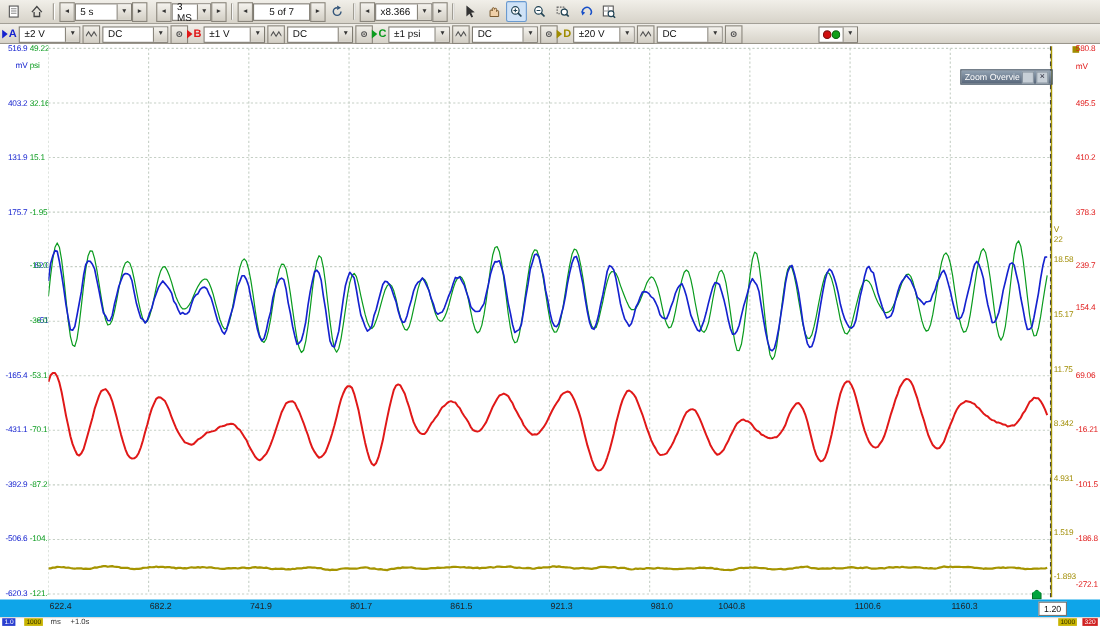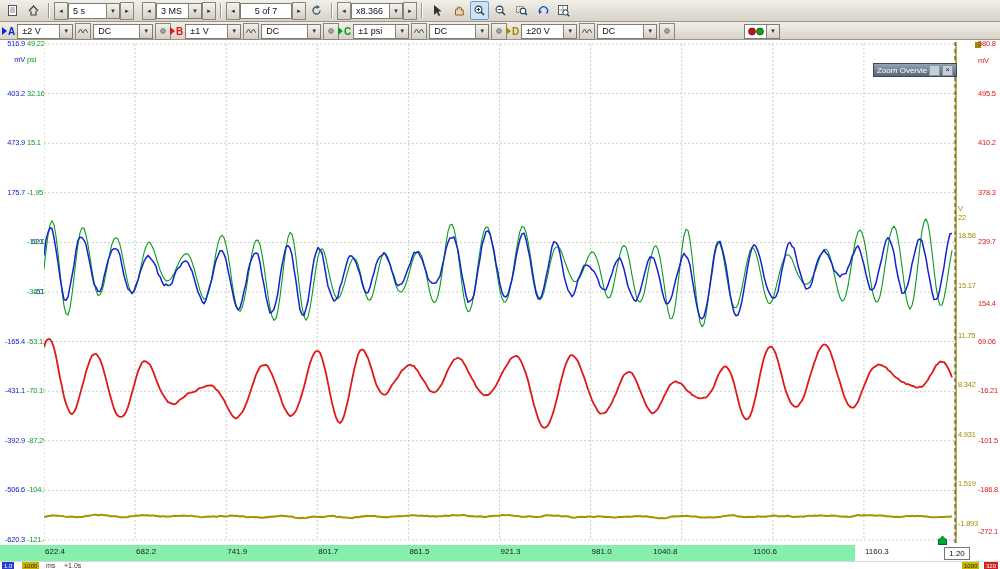--- a/index.html
+++ b/index.html
@@ -48,21 +48,21 @@
 
   
   #zoom-overview{position:absolute;left:873px;top:63px;width:84px;height:14px;box-sizing:border-box;
      background:linear-gradient(#93a3b3,#57667a);border:1px solid #3a4a5a;color:#fff;
      display:flex;align-items:center;font-size:8px;padding:0 3px;}
   #zoom-overview .ttl{flex:1;white-space:nowrap;overflow:hidden;}
   #zoom-overview .winbtn{width:9px;height:9px;flex:none;margin-left:2px;display:flex;align-items:center;
      justify-content:center;background:#c7cfd7;color:#223;font-size:8px;line-height:8px;border:1px solid #8a96a2;}
 
   
-  #xaxis{position:absolute;left:0;top:545px;width:855px;height:16px;background:#86efac;}
+  #xaxis{position:absolute;left:0;top:545px;width:1000px;height:16px;background:#0ea5e9;}
   .xl{position:absolute;top:2px;font-size:8px;color:#222;white-space:nowrap;}
   #cursor-mark{position:absolute;left:938px;top:536px;width:9px;height:9px;background:#00a43c;
      border:1px solid #046a24;box-sizing:border-box;
      clip-path:polygon(50% 0,100% 38%,100% 100%,0 100%,0 38%);}
   #cursor-box{position:absolute;left:944px;top:547px;width:26px;height:13px;background:#fff;
      border:1px solid #777;box-sizing:border-box;display:flex;align-items:center;justify-content:center;
      font-size:8px;color:#111;}
 
   
   #statusbar{position:absolute;left:0;top:561px;width:1000px;height:8px;background:#fff;
@@ -97,21 +97,21 @@
     <div class="sep"></div>
 
     <div class="abtn">◄</div>
     <div class="combo" style="width:52px">
       <span>5 s</span>
       <span class="dd">▼</span>
     </div>
     <div class="abtn">►</div>
 
     <div class="abtn ml8">◄</div>
-    <div class="combo" style="width:46px">
+    <div class="combo" style="width:36px">
       <span>3 MS</span>
       <span class="dd">▼</span>
     </div>
     <div class="abtn">►</div>
 
     <div class="sep"></div>
     <div class="abtn">◄</div>
     <div class="plainbox" style="width:52px">
       <span>5 of 7</span>
     </div>
@@ -298,21 +298,21 @@
     </div>
   </div>
 
   <div id="left-gutter">
     <span class="ax blue" style="top:16px">mV</span>
     <span class="ax green" style="top:16px">psi</span>
   <span class="ax blue" style="top: 0px;">516.9</span>
       <span class="ax green" style="top: 0px;">49.22</span>
       <span class="ax blue" style="top: 49.6px;">403.2</span>
       <span class="ax green" style="top: 49.6px;">32.16</span>
-      <span class="ax blue" style="top: 99.2px;">473.9</span>
+      <span class="ax blue" style="top: 99.2px;">131.9</span>
       <span class="ax green" style="top: 99.2px;">15.1</span>
       <span class="ax blue" style="top: 148.8px;">175.7</span>
       <span class="ax green" style="top: 148.8px;">-1.957</span>
       <span class="ax blue" style="top: 198.4px; padding-left: 24px;">62.02</span>
       <span class="ax green" style="top: 198.4px;">-19.02</span>
       <span class="ax blue" style="top: 248px; padding-left: 25px;">-51.7</span>
       <span class="ax green" style="top: 248px;">-36.07</span>
       <span class="ax blue" style="top: 297.6px;">-165.4</span>
       <span class="ax green" style="top: 297.6px;">-53.13</span>
       <span class="ax blue" style="top: 347.2px;">-431.1</span>
@@ -361,21 +361,21 @@
   <div id="right-gutter">
     <div id="d-axis-square"></div>
     <span class="ax red" style="top:17px">mV</span>
     <span class="ax olive" style="top:165px">V</span>
     <span class="ax olive" style="top:174px">22</span>
   <span class="ax red" style="top: 0px;">580.8</span>
       <span class="ax red" style="top: 49.6px;">495.5</span>
       <span class="ax red" style="top: 99.2px;">410.2</span>
       <span class="ax red" style="top: 148.8px;">378.3</span>
       <span class="ax red" style="top: 198.4px;">239.7</span>
-      <span class="ax red" style="top: 260px;">154.4</span>
+      <span class="ax red" style="top: 236px;">154.4</span>
       <span class="ax red" style="top: 297.6px;">69.06</span>
       <span class="ax red" style="top: 347.2px;">-16.21</span>
       <span class="ax red" style="top: 396.8px;">-101.5</span>
       <span class="ax red" style="top: 446.4px;">-186.8</span>
       <span class="ax red" style="top: 488px;">-272.1</span>
       <span class="ax olive" style="top: 192.4px;">18.58</span>
       <span class="ax olive" style="top: 242px;">15.17</span>
       <span class="ax olive" style="top: 291.6px;">11.75</span>
       <span class="ax olive" style="top: 341.2px;">8.342</span>
       <span class="ax olive" style="top: 390.8px;">4.931</span>
@@ -391,21 +391,21 @@
 
   <div id="xaxis">
       <span class="xl" style="left: 45px;">622.4</span>
       <span class="xl" style="left: 136.1px;">682.2</span>
       <span class="xl" style="left: 227.2px;">741.9</span>
       <span class="xl" style="left: 318.3px;">801.7</span>
       <span class="xl" style="left: 409.4px;">861.5</span>
       <span class="xl" style="left: 500.5px;">921.3</span>
       <span class="xl" style="left: 591.6px;">981.0</span>
       <span class="xl" style="left: 653px;">1040.8</span>
-      <span class="xl" style="left: 753px; text-align: center;">1100.6</span>
+      <span class="xl" style="left: 777px; text-align: center;">1100.6</span>
       <span class="xl" style="left: 864.9px;">1160.3</span>
     </div>
 
   <div id="cursor-mark"></div>
   <div id="cursor-box">1.20</div>
 
   <div id="statusbar">
     <span class="chip blue">1.0</span>
     <span class="chip olive">1000</span>
     <span class="sbtext" style="left:46px">ms</span>

